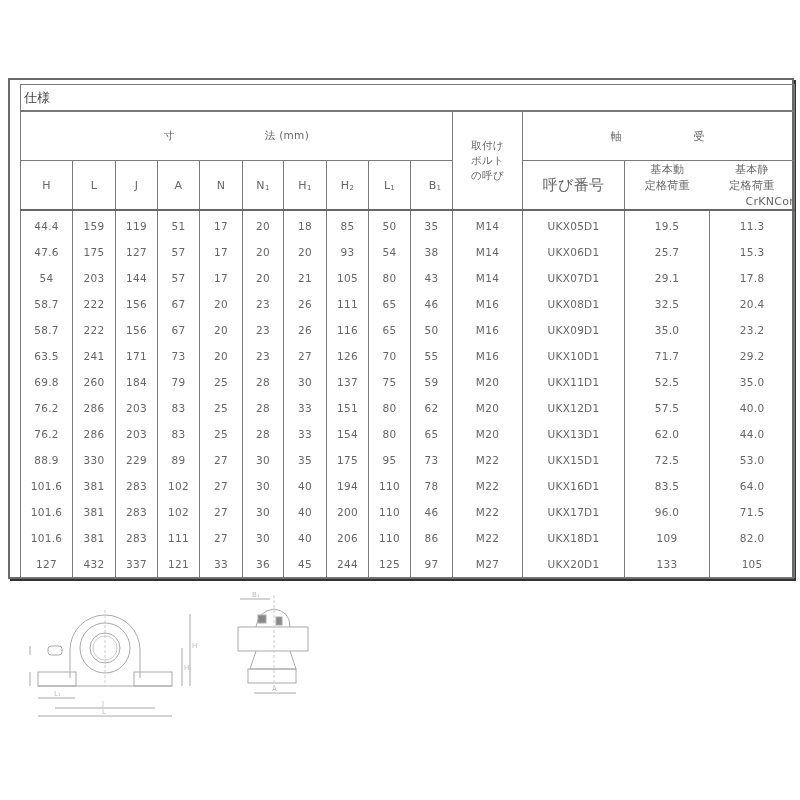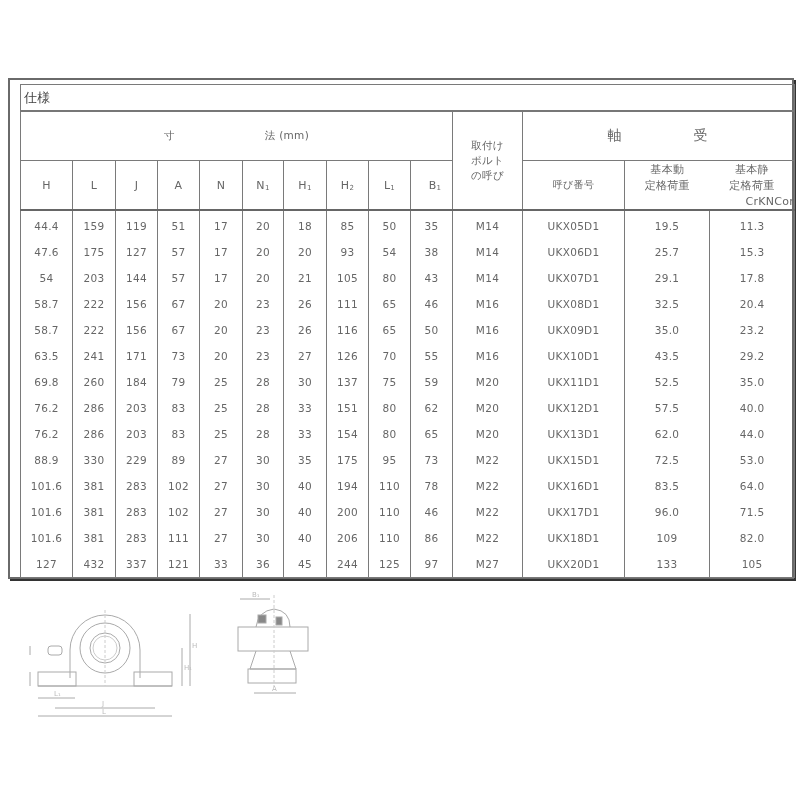--- a/index.html
+++ b/index.html
@@ -54,37 +54,37 @@
     </tr>
     <tr class="h1">
       <td colspan="10" class="dim-title">
         <span>寸</span><span class="gap"></span><span>法 (mm)</span>
       </td>
       <td rowspan="2" class="bolt-hdr">
         <div>取付け</div>
         <div>ボルト</div>
         <div>の呼び</div>
       </td>
-      <td colspan="3" style="height:22px;font-size:14px;letter-spacing:2px">
+      <td colspan="3" style="height:22px;font-size:11px;letter-spacing:2px">
         <span>軸</span><span style="display:inline-block;width:70px"></span><span>受</span>
       </td>
     </tr>
     <tr class="h2" id="h2row">
 
       <td style="font-size: 11px;"><span>H</span></td>
         <td style="font-size: 11px;"><span>L</span></td>
         <td style="font-size: 11px;"><span>J</span></td>
         <td style="font-size: 11px;"><span>A</span></td>
         <td style="font-size: 11px;"><span>N</span></td>
         <td style="font-size: 11px;"><span>N</span><span class="sub">1</span></td>
         <td style="font-size: 11px;"><span>H</span><span class="sub">1</span></td>
         <td style="font-size: 11px;"><span>H</span><span class="sub">2</span></td>
         <td style="font-size: 11px; text-align: center;"><span>L</span><span class="sub">1</span></td>
         <td style="font-size: 11px; padding-left: 7px;"><span>B</span><span class="sub">1</span></td>
-        <td style="font-size:10px">呼び番号</td>
+        <td style="font-size:15px">呼び番号</td>
       <td colspan="2">
         <div class="load-grid">
           <div>基本動</div>
           <div>基本静</div>
           <div>定格荷重</div>
           <div>定格荷重</div>
           <div class="unit">
             <span>Cr</span>
             <span>KN</span>
             <span>Cor</span>
@@ -178,21 +178,21 @@
         <td>171</td>
         <td>73</td>
         <td>20</td>
         <td>23</td>
         <td>27</td>
         <td>126</td>
         <td>70</td>
         <td>55</td>
         <td>M16</td>
         <td>UKX10D1</td>
-        <td>43.5</td>
+        <td>71.7</td>
         <td>29.2</td>
       </tr>
       <tr class="data">
         <td>69.8</td>
         <td>260</td>
         <td>184</td>
         <td>79</td>
         <td>25</td>
         <td>28</td>
         <td>30</td>

